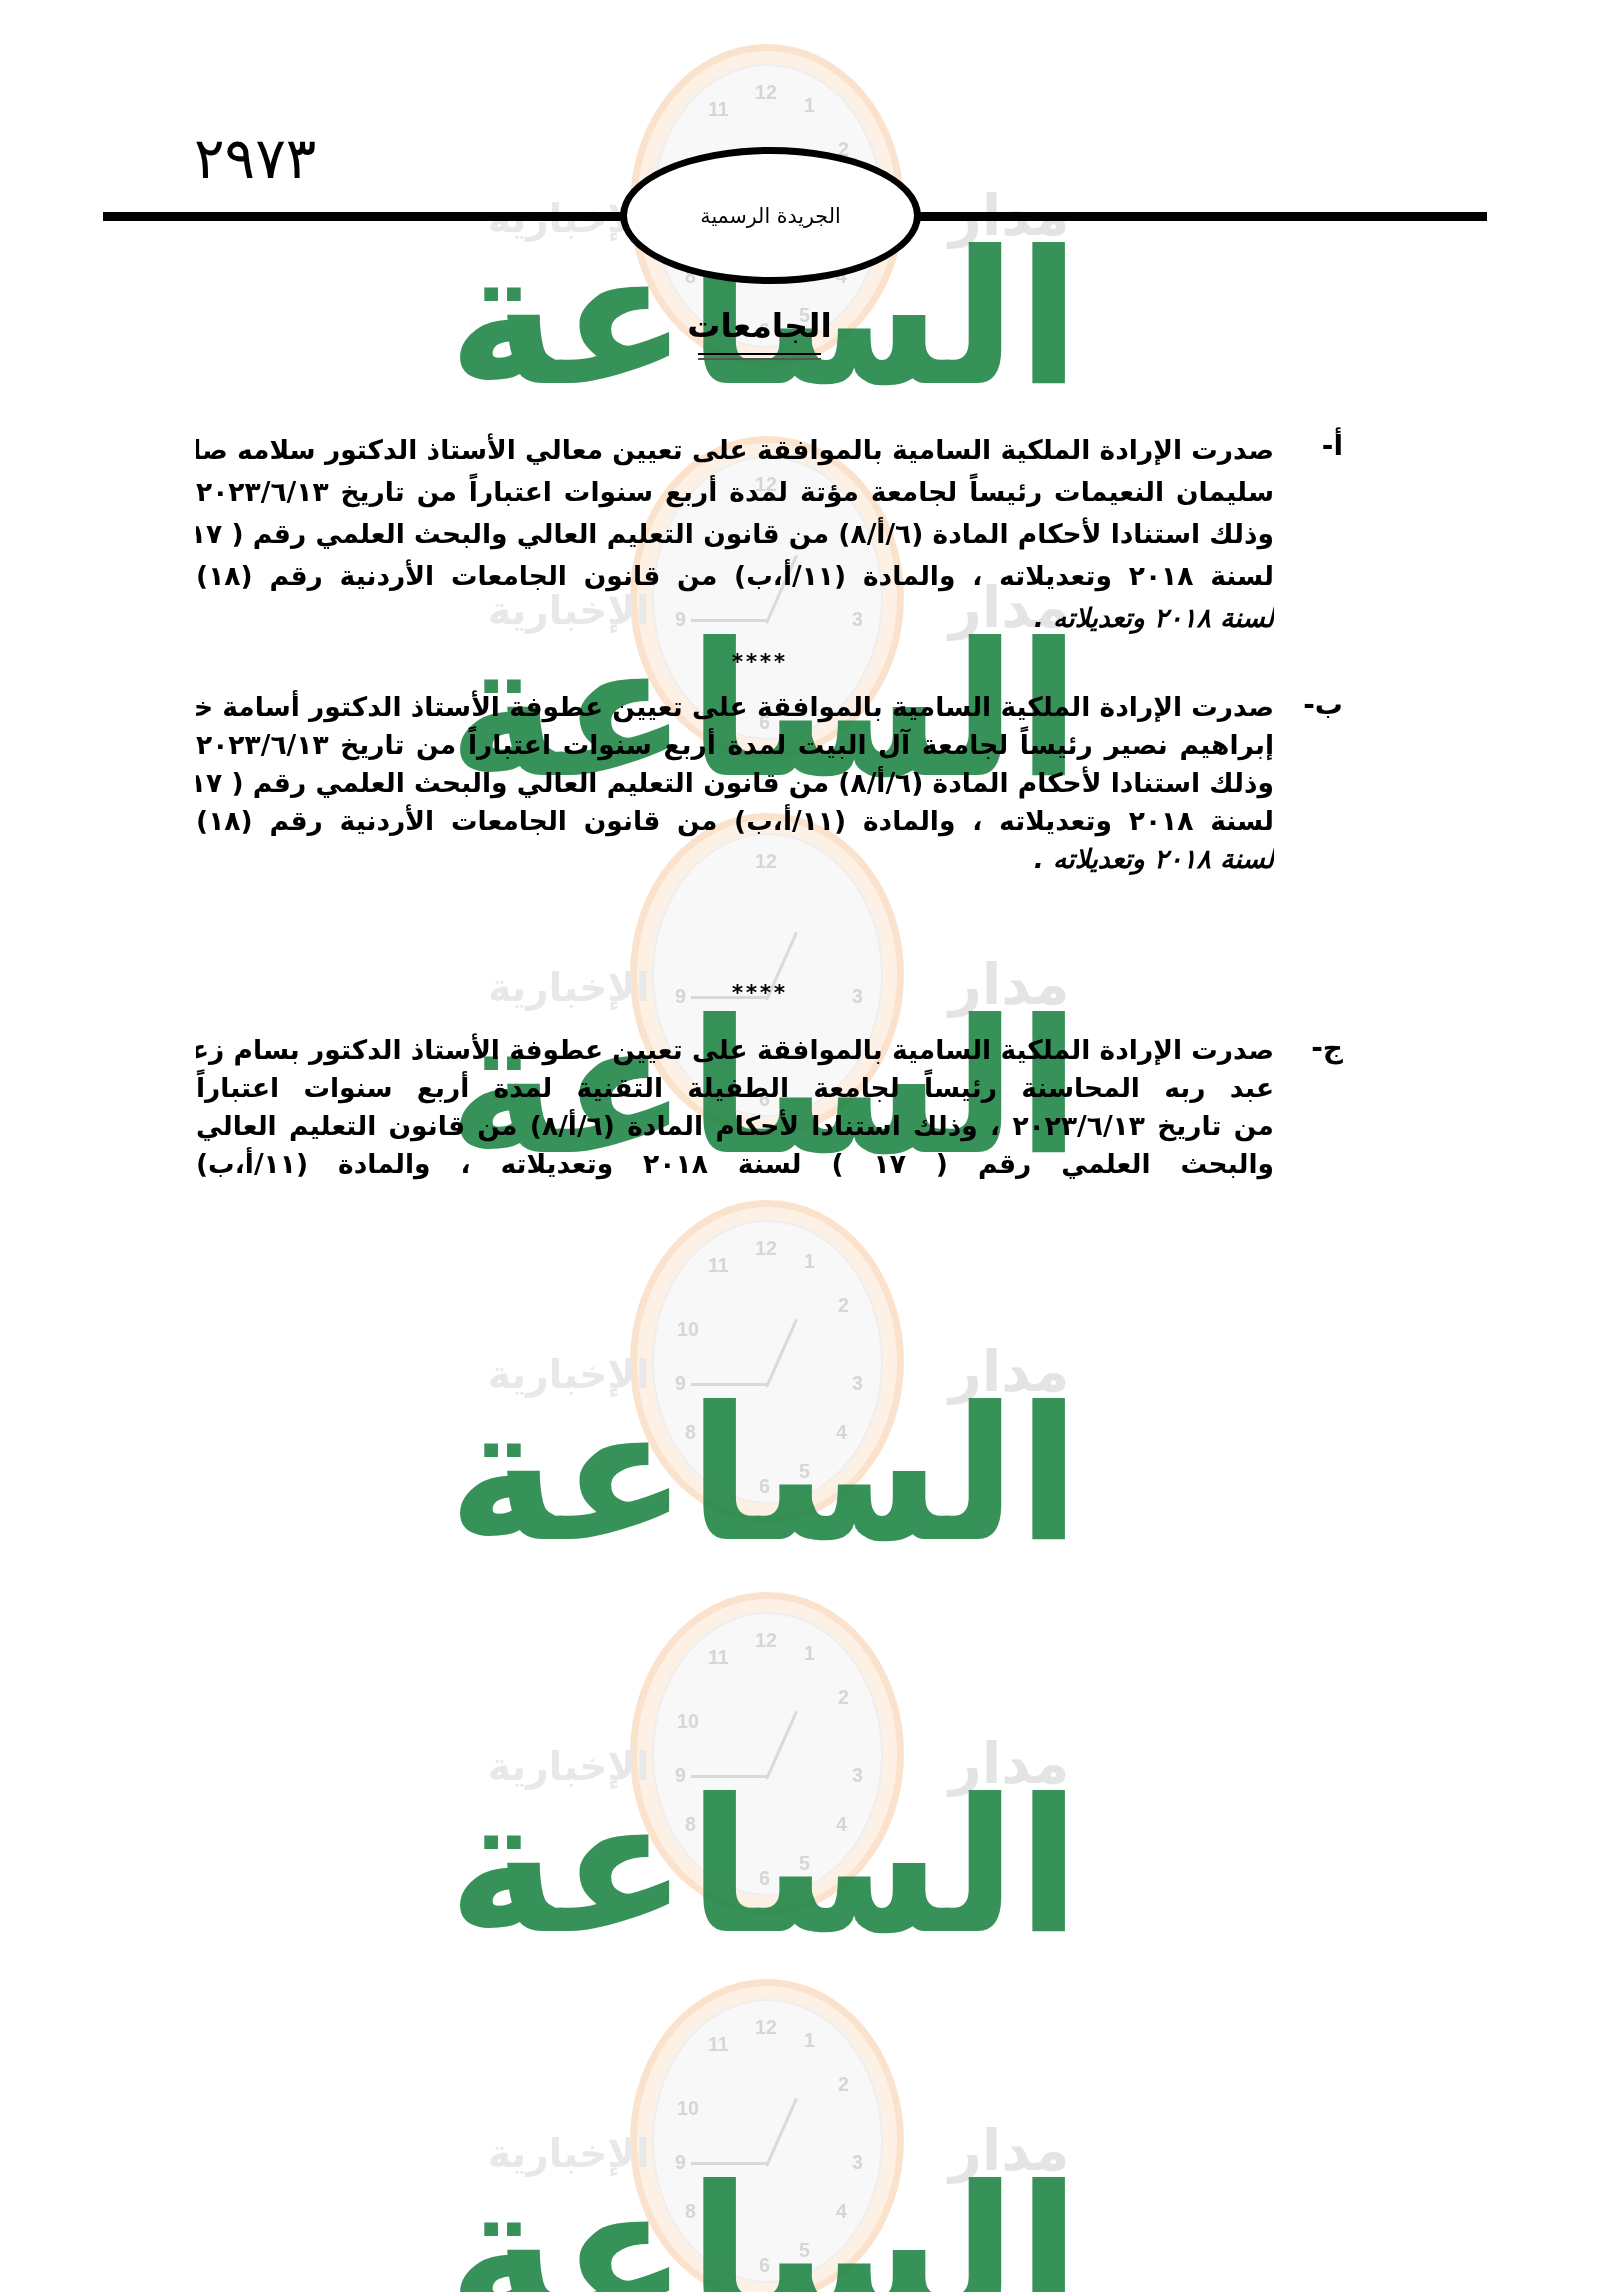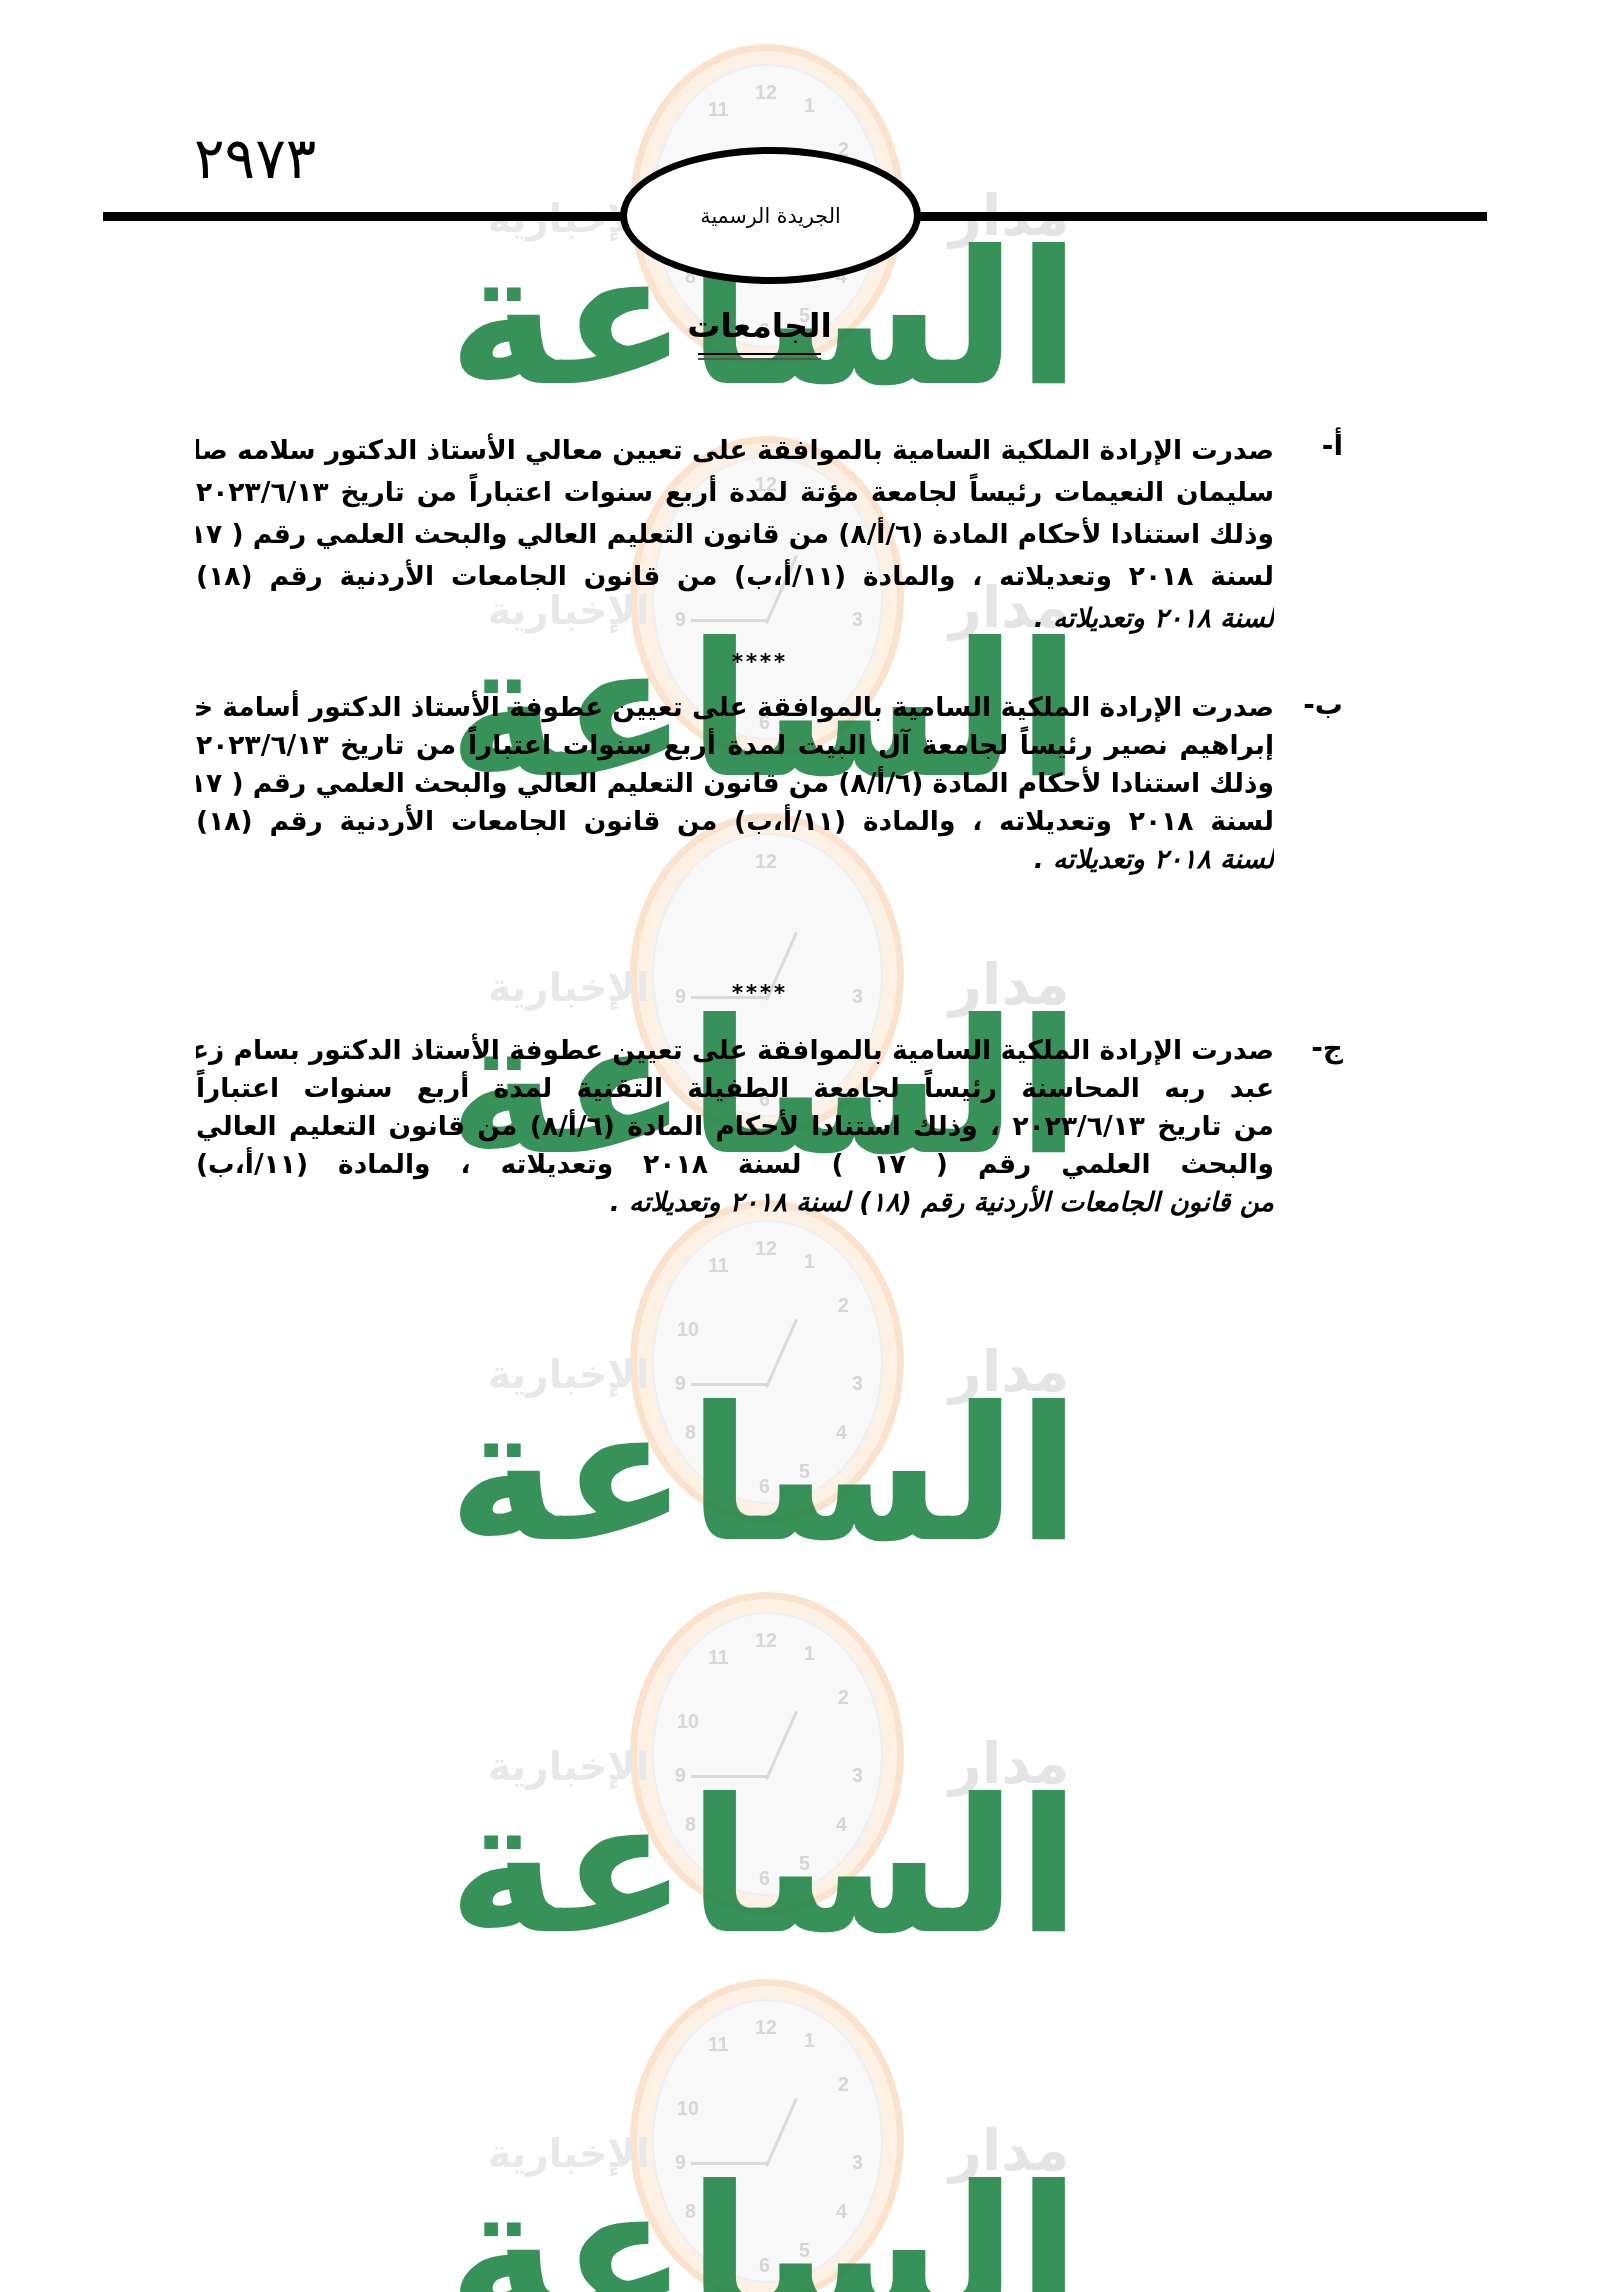--- a/index.html
+++ b/index.html
@@ -191,16 +191,15 @@
 
 <div class="sep" style="top:980px;">****</div>
 
 <div class="clause clause-c" style="top:1031px;">
   <span class="label">ج-</span>
   <div class="text">
     <span class="line">صدرت الإرادة الملكية السامية بالموافقة على تعيين عطوفة الأستاذ الدكتور بسام زعل</span>
     <span class="line">عبد ربه المحاسنة رئيساً لجامعة الطفيلة التقنية لمدة أربع سنوات اعتباراً</span>
     <span class="line">من تاريخ ٢٠٢٣/٦/١٣ ، وذلك استنادا لأحكام المادة (٦/أ/٨) من قانون التعليم العالي</span>
     <span class="line">والبحث العلمي رقم ( ١٧ ) لسنة ٢٠١٨ وتعديلاته ، والمادة (١١/أ،ب)</span>
-    <span class="line last">من قانون الجامعات الأردنية رقم (١٨) لسنة ٢٠١٨ وتعديلاته .</span>
   </div>
 </div>
 
 
 </body></html>

